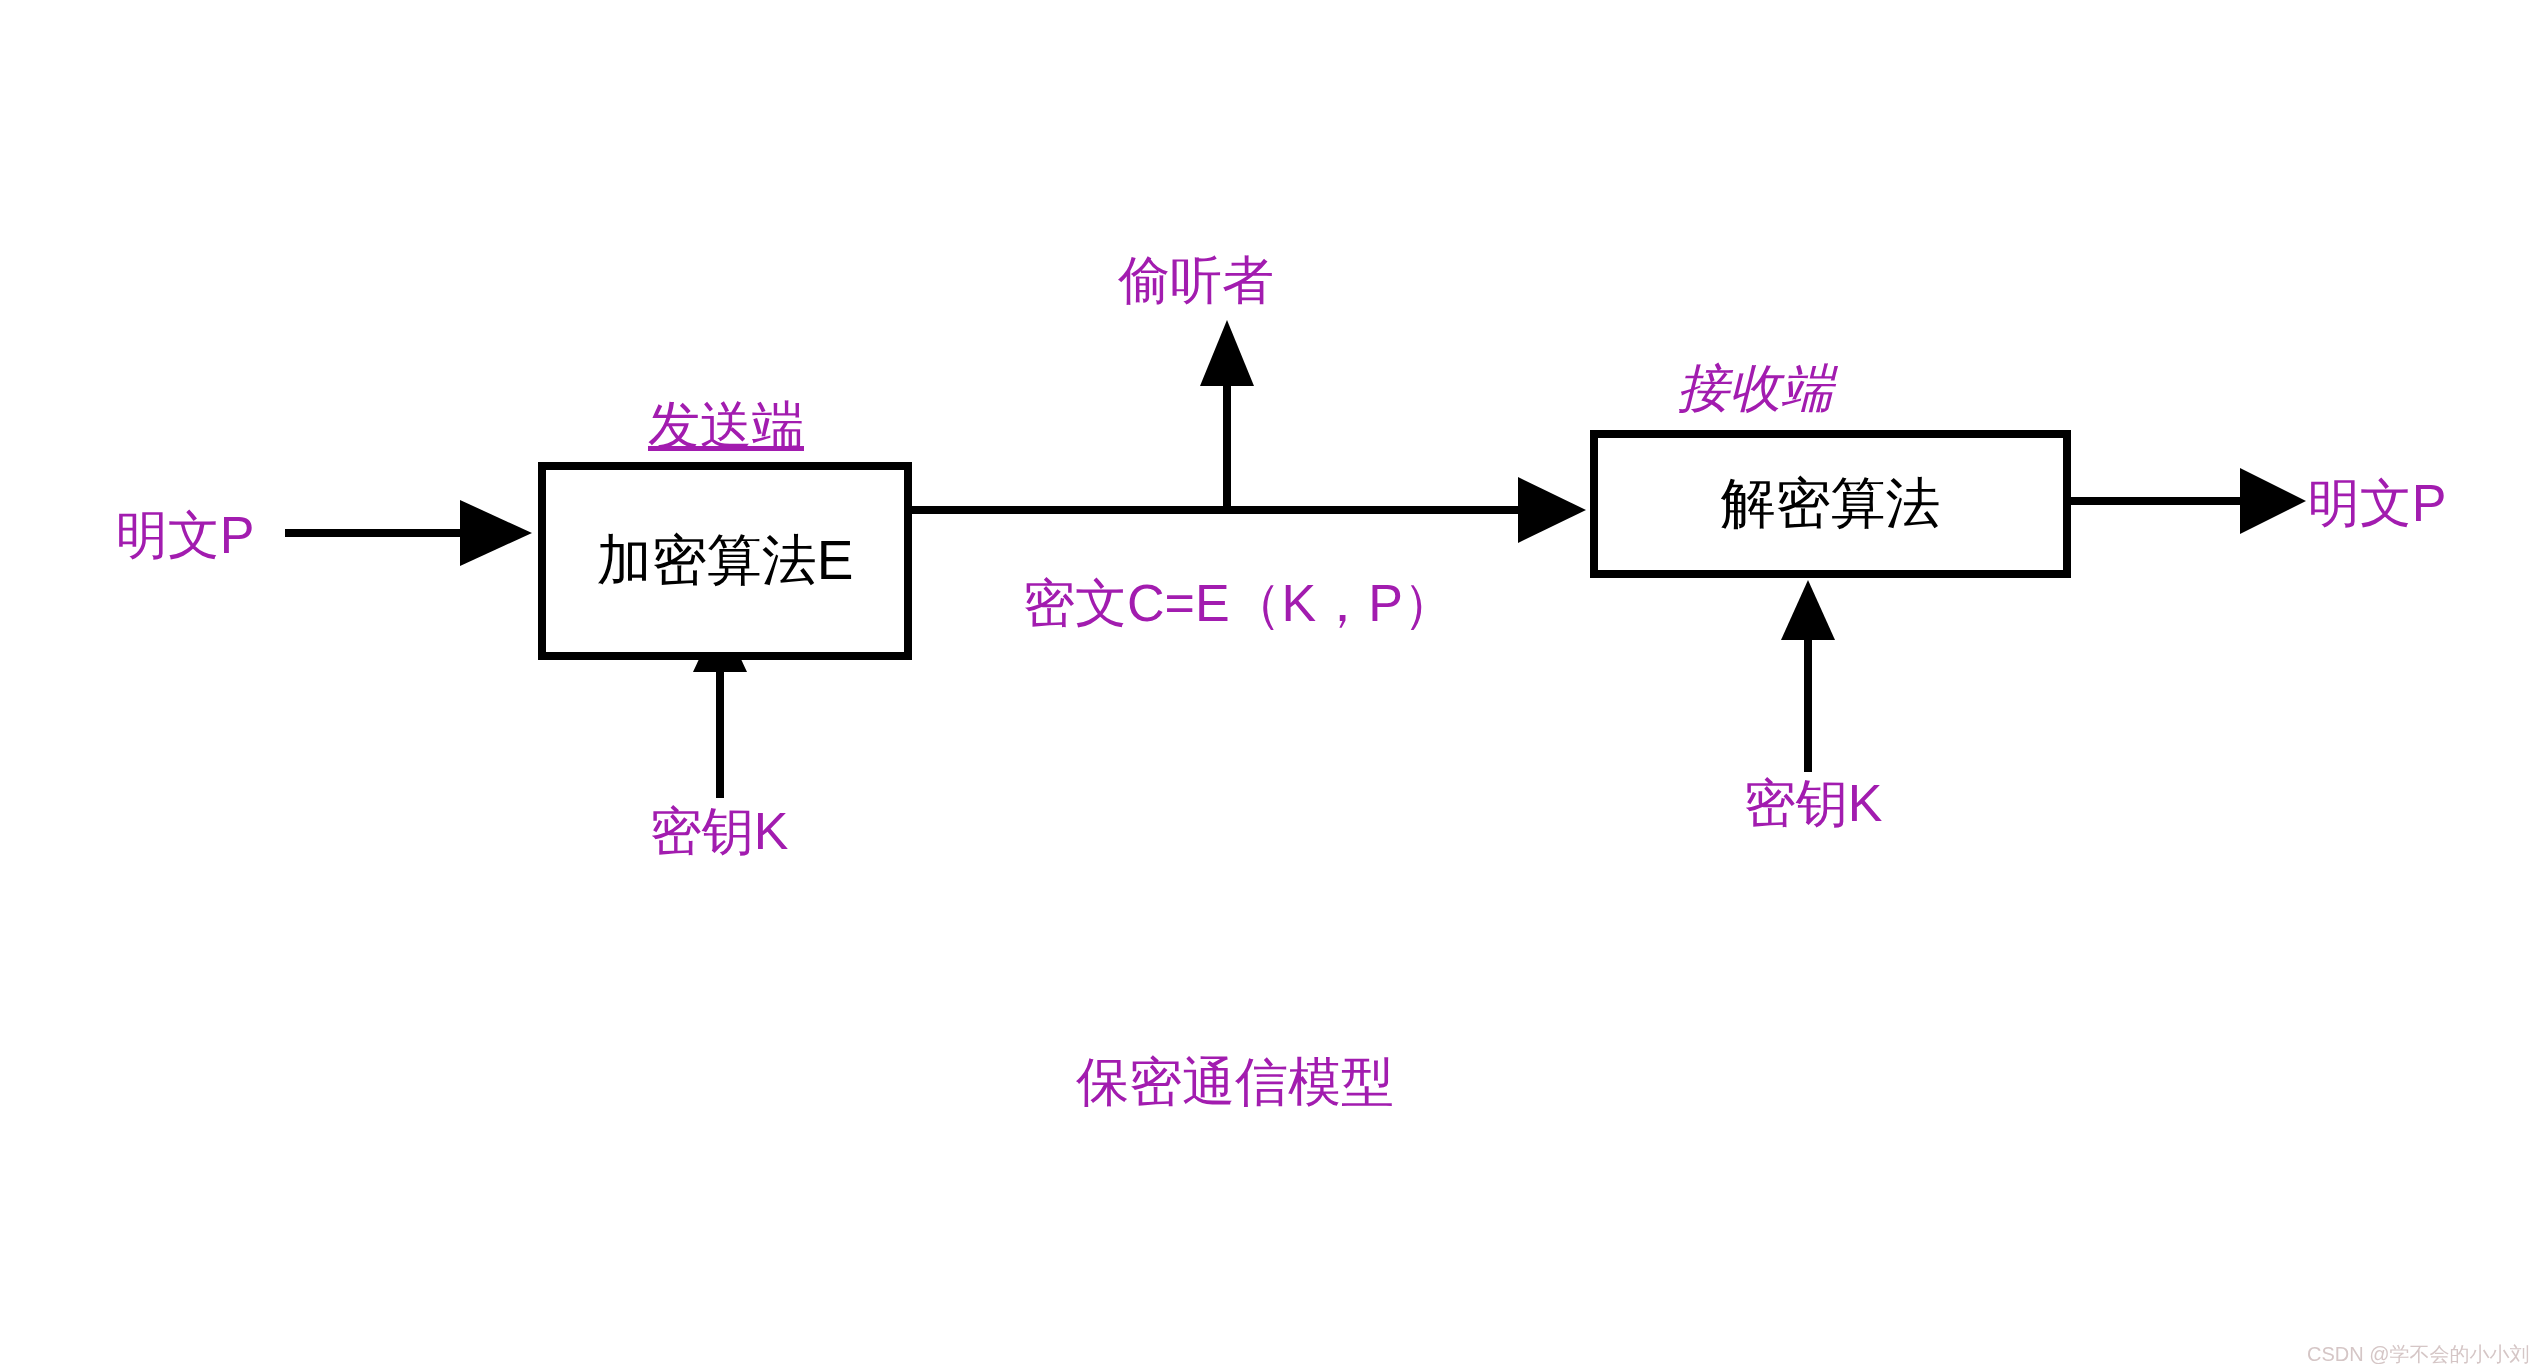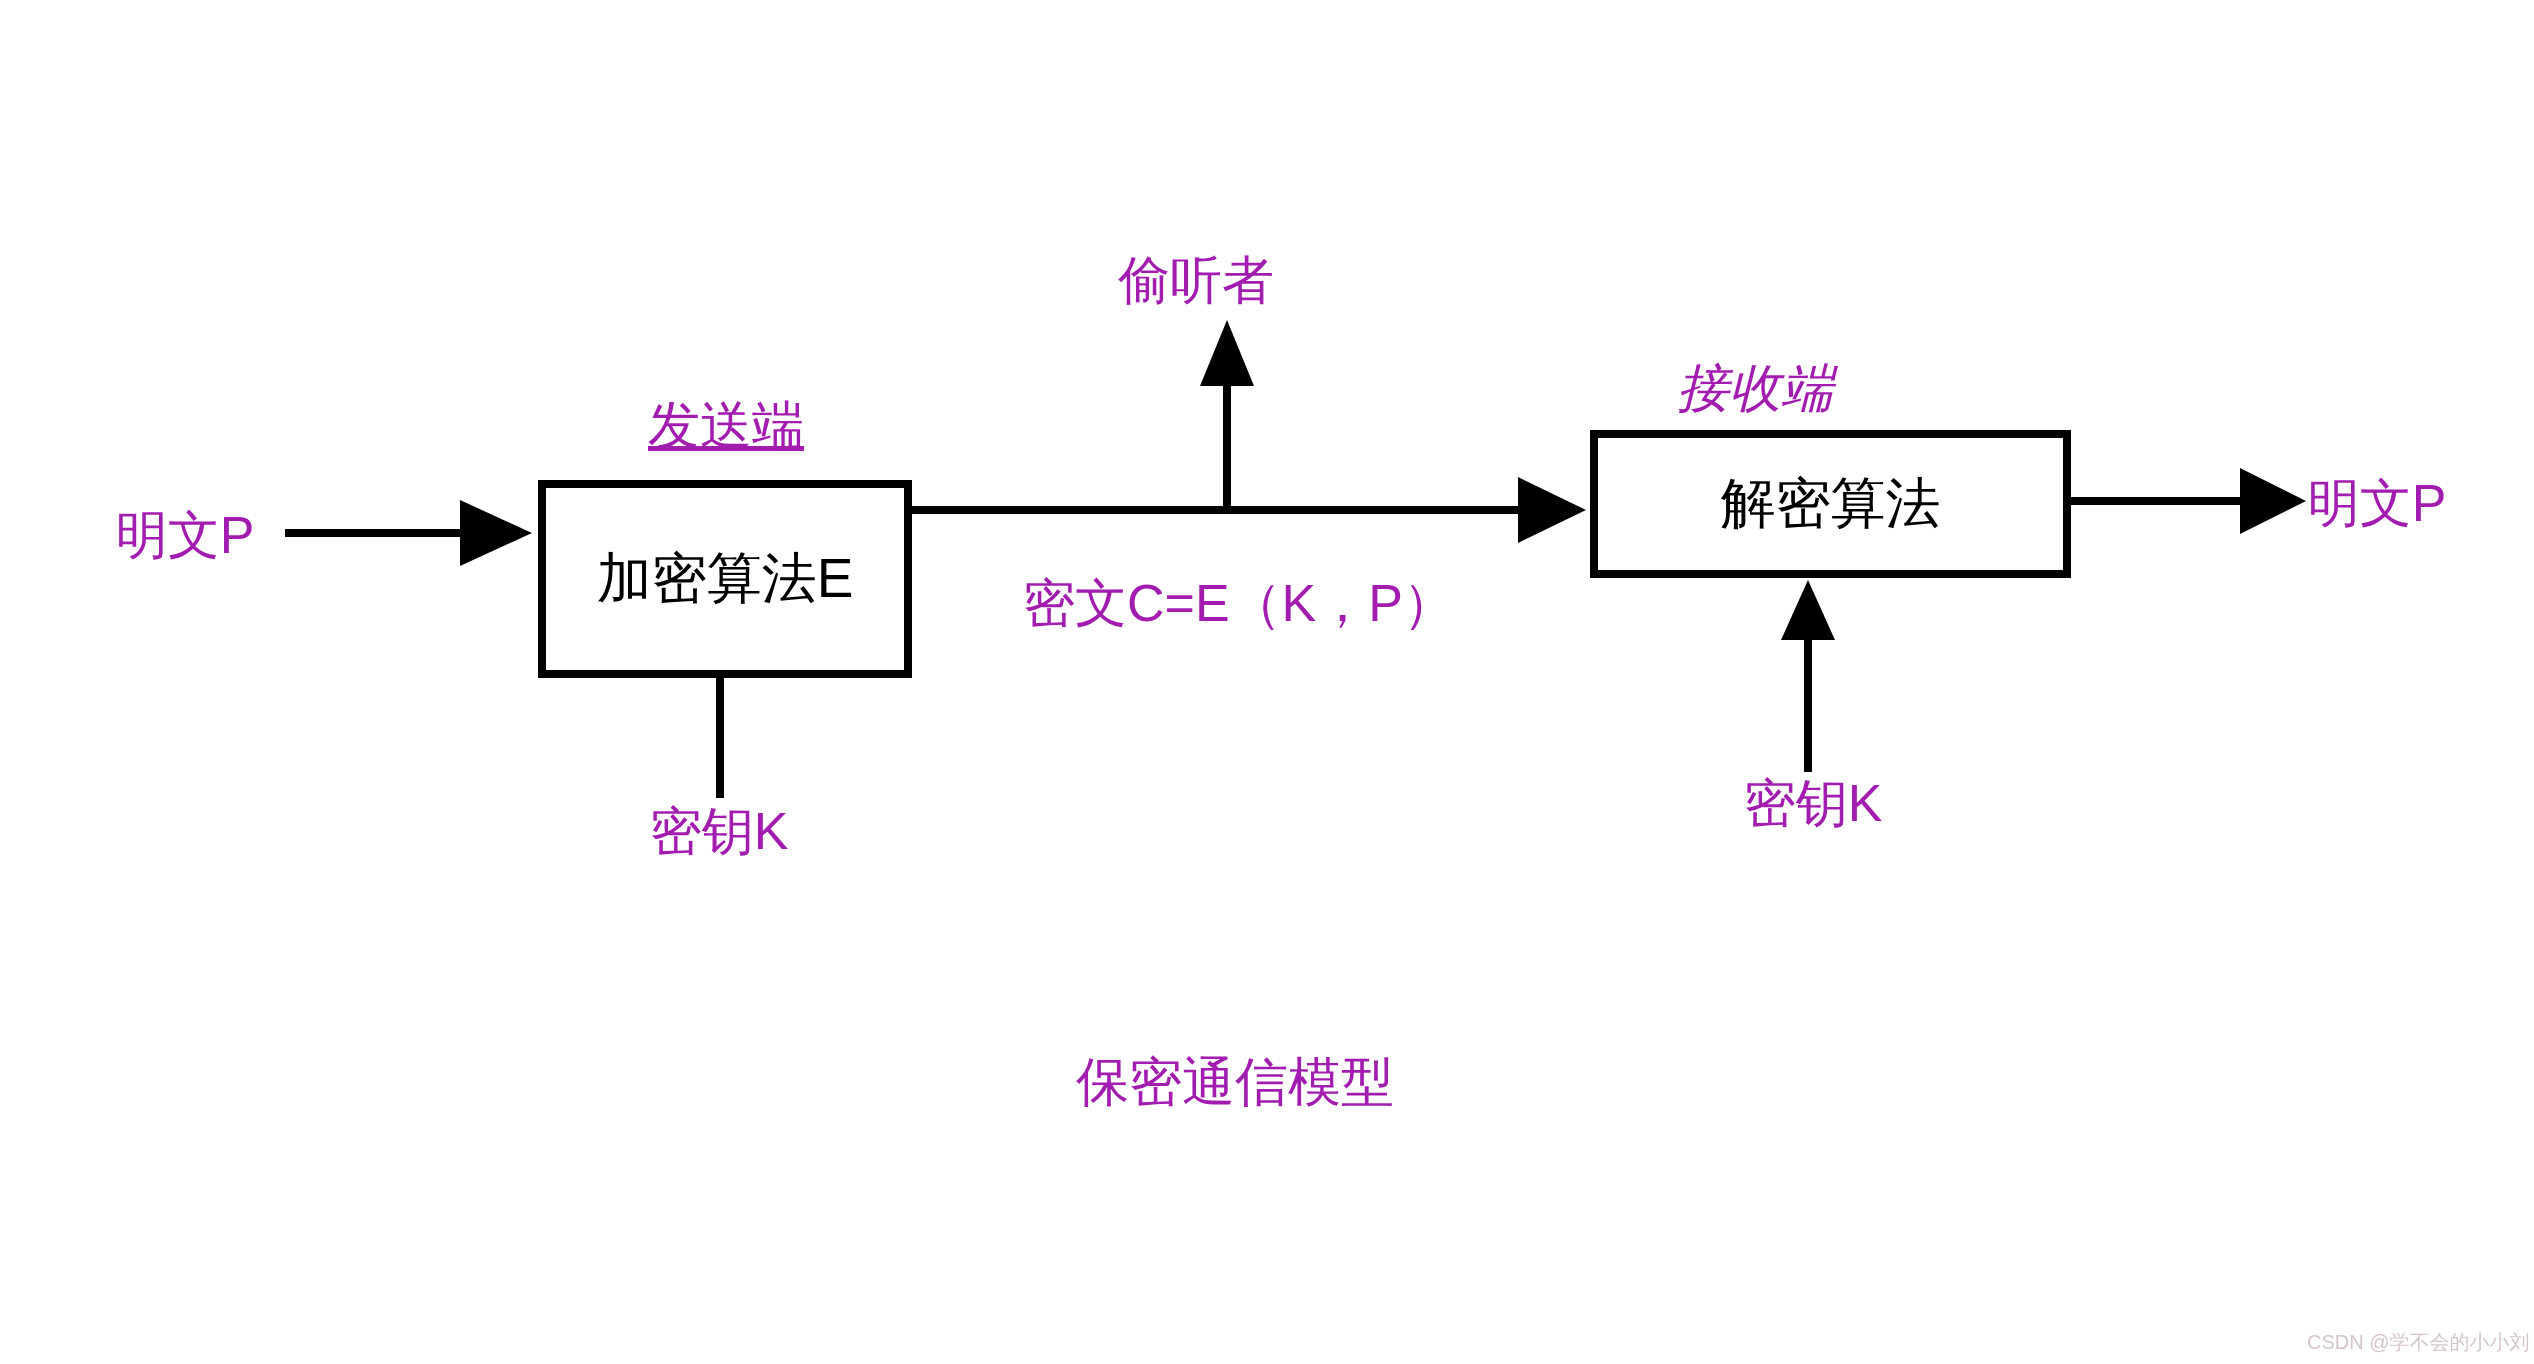--- a/index.html
+++ b/index.html
@@ -35,21 +35,21 @@
     position: absolute;
     box-sizing: border-box;
     border: 8px solid #000000;
     background: #ffffff;
     display: flex;
     align-items: center;
     justify-content: center;
     font-size: 55px;
     white-space: nowrap;
   }
-  .box-encrypt { left: 538px; top: 480px; width: 374px; height: 198px; }
+  .box-encrypt { left: 538px; top: 462px; width: 374px; height: 198px; }
   .box-decrypt { left: 1590px; top: 430px; width: 481px; height: 148px; }
 
   .lbl-plaintext-left  { left: 185px;  top: 535px; }
   .lbl-sender          { left: 726px;  top: 425px; text-decoration: underline; }
   .lbl-key-left        { left: 719px;  top: 831px; }
   .lbl-eavesdropper    { left: 1196px; top: 280px; }
   .lbl-ciphertext      { left: 1239px; top: 603px; }
   .lbl-receiver        { left: 1755px; top: 388px; font-style: italic; }
   .lbl-key-right       { left: 1813px; top: 803px; }
   .lbl-plaintext-right { left: 2377px; top: 503px; }
@@ -122,15 +122,15 @@
   <div class="diagram-box box-decrypt">
     <span>解密算法</span>
   </div>
 
   <div class="label lbl-key-right">密钥K</div>
 
   <div class="label lbl-plaintext-right">明文P</div>
 
   <div class="label lbl-title">保密通信模型</div>
 
-  <div class="label watermark" style="color: rgb(213, 198, 198);">CSDN @学不会的小小刘</div>
+  <div class="label watermark" style="color: rgb(213, 198, 198); margin-top: 12px;">CSDN @学不会的小小刘</div>
 
 </div>
 
 </body></html>

